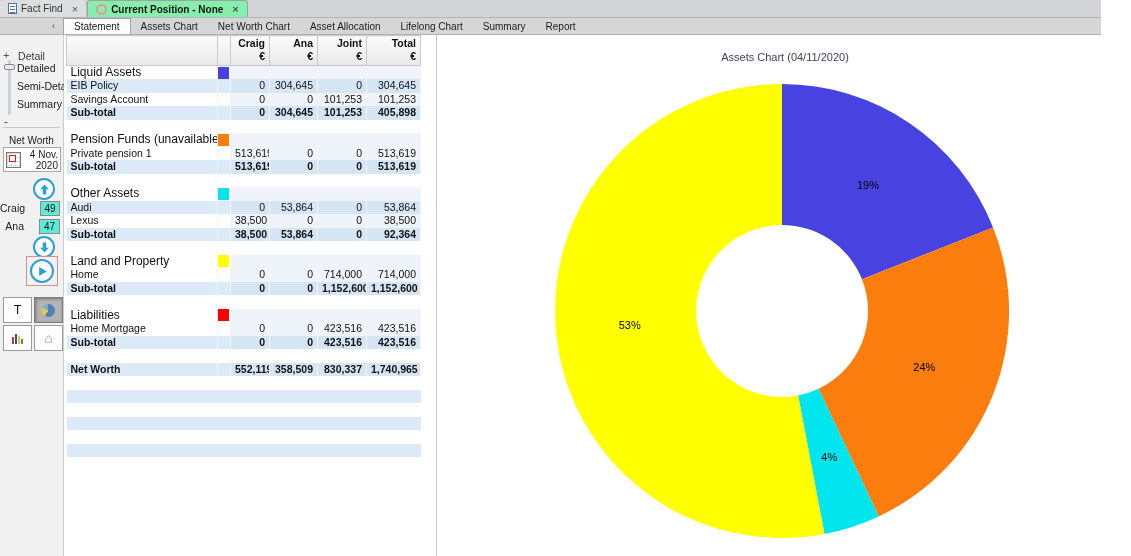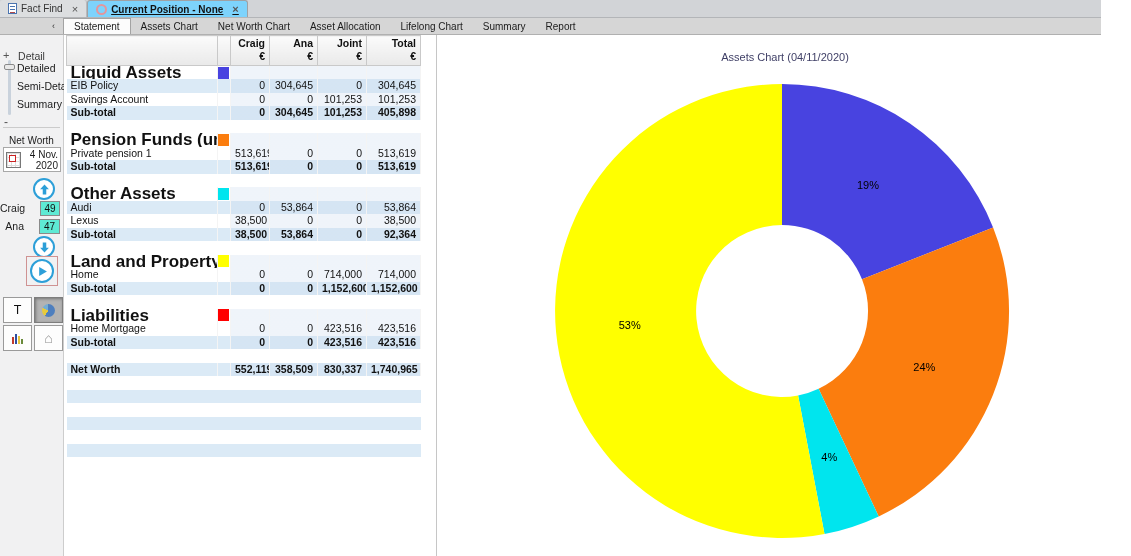--- a/index.html
+++ b/index.html
@@ -4,21 +4,21 @@
 <style>
   * { box-sizing: border-box; margin: 0; padding: 0; }
   html,body { width:1131px; height:556px; overflow:hidden; }
   body { font-family:"Liberation Sans", sans-serif; background:#fff; }
   .window { width:1101px; height:556px; position:relative; font-size:11px; color:#111; background:#fff; }
 
   
   .wtabbar { height:18px; background:#d2d4d7; border-bottom:1px solid #b3b5b8; display:flex; align-items:stretch; }
   .wtab { display:flex; align-items:center; gap:4px; padding:0 8px; font-size:10px; color:#333;
           background:#dcdee0; border-right:1px solid #b8babd; border-top-right-radius:3px; border-top-left-radius:3px; }
-  .wtab.active { background:#7dd3fc; border:1px solid #9fa1a4; border-bottom:none; font-weight:bold; color:#111;text-decoration:underline; }
+  .wtab.active { background:#86efac; border:1px solid #9fa1a4; border-bottom:none; font-weight:bold; color:#111; }
   .doc-icon { width:9px; height:11px; border:1px solid #4a74b0; background:#fff; position:relative; flex:none; }
   .doc-icon::before { content:""; position:absolute; left:1px; right:1px; top:2px; height:1px; background:#4a74b0;
                       box-shadow:0 3px 0 #4a74b0, 0 6px 0 #b04a4a; }
   .ring-icon { width:11px; height:11px; border:2px solid #e4969c; border-radius:50%; background:transparent; flex:none; }
   .tab-close { color:#555; font-size:11px; margin-left:5px; cursor:default; }
 
   
   .subtabbar { height:17px; background:#d6d6d6; border-bottom:1px solid #b0b0b0; display:flex; align-items:stretch; padding-left:52px; position:relative; }
   .chev { font-size:9px; color:#333; align-self:center; margin-right:8px; }
   .subtab { padding:0 10px; font-size:10px; color:#1c1c1c; display:flex; align-items:center; }
@@ -68,21 +68,21 @@
   
   .table-panel { width:373px; flex:none; background:#fff; border-right:1px solid #c6c6c6; padding-left:2px; position:relative; }
   table.stmt { border-collapse:collapse; table-layout:fixed; width:354px; }
   .stmt thead th { height:30px; background:linear-gradient(#fbfbfb,#e9e9e9); border:1px solid #c9c9c9;
                    font-size:10.5px; font-weight:bold; text-align:right; padding:1px 4px; vertical-align:top; line-height:13px; }
   .stmt tbody td { height:13.5px; font-size:10.5px; line-height:13px; padding:0 4px; white-space:nowrap; overflow:hidden;
                    border-right:1px solid rgba(0,0,0,0.045); }
   .stmt tr.blue td { background-color:#dbeaf6; }
   .stmt td.num { text-align:right; background-image:linear-gradient(rgba(198,217,236,.28),rgba(198,217,236,.28)); }
   .stmt tr.bold td { font-weight:bold; }
-  .stmt td.sect { font-weight:bold; font-size:17px; }
+  .stmt td.sect { font-weight:normal; font-size:12px; }
   .swatch { display:block; width:11px; height:12px; }
   .stmt tr.spacer td, .stmt tr.empty td { border-right:none; }
 
   
   .chart-panel { flex:1; position:relative; background:#fff; }
   .chart-title { position:absolute; top:16px; left:16px; width:100%; text-align:center; font-size:11px; color:#3f3f66; }
   .chart-panel svg { position:absolute; left:0; top:0; }
   .pct-label { font-size:11px; fill:#000; }
 </style>
 </head>

